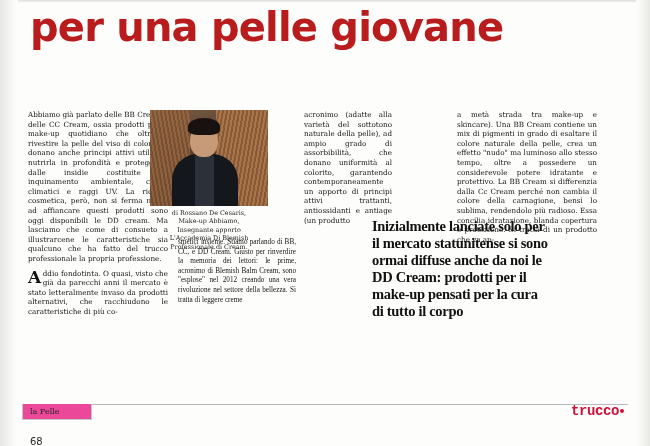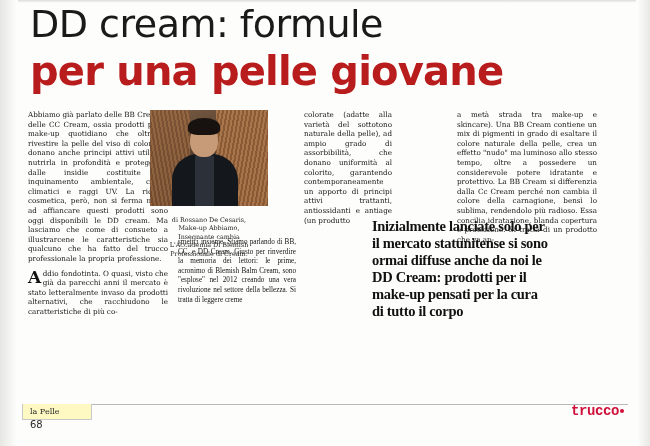--- a/index.html
+++ b/index.html
@@ -145,21 +145,21 @@
     background: #14171c;
     border-radius: 26px 26px 0 0;
   }
   .photo .shirt {
     position: absolute;
     left: 45px; top: 46px;
     width: 19px; height: 50px;
     background: #2b3039;
   }
   .caption {
-    margin-top: 10px;
+    margin-top: 3px;
     font-family: "DejaVu Serif", serif;
     font-size: 6.4px;
     line-height: 8.4px;
     color: #1b1b1b;
     text-align: center;
   }
   
   .pullquote {
     position: absolute;
     left: 372px;
@@ -180,36 +180,36 @@
     width: 606px;
     height: 1px;
     background: #b9b9b9;
   }
   .footer-tab {
     position: absolute;
     left: 22px;
     top: 404px;
     width: 70px;
     height: 16px;
-    background: #fef9c3;
+    background: #ec4899;
     border: 1px solid #c8c8c8;
     border-top: 0;
     box-sizing: border-box;
   }
   .footer-tab span {
     display: block;
     font-family: "DejaVu Serif", serif;
     font-size: 8px;
     color: #2a2a2a;
     padding: 3px 0 0 7px;
   }
   .folio {
     position: absolute;
     left: 30px;
-    top: 419px;
+    top: 436px;
     font-family: "DejaVu Sans", sans-serif;
     font-size: 10px;
     color: #2a2a2a;
     text-align: right;
   }
   .brand {
     position: absolute;
     right: 26px;
     top: 403px;
     font-family: Liberation Mono, monospace;
@@ -246,57 +246,56 @@
 </head>
 <body>
 
 <div class="page">
 
   <div class="scan-edge-top"></div>
   <div class="scan-edge-left"></div>
   <div class="scan-edge-right"></div>
 
   <div class="headline-area">
-    <div class="headline-1">DD cream: formule</div>
     <div class="headline-2">per una pelle giovane</div>
   </div>
 
   <div class="columns">
 
     <div class="col col-1">
       <p>Abbiamo già parlato delle BB Cream e delle CC Cream, ossia prodotti per il make-up quotidiano che oltre a rivestire la pelle del viso di colore ne donano anche principi attivi utili per nutrirla in profondità e proteggerla dalle insidie costituite da inquinamento ambientale, cambi climatici e raggi UV. La ricerca cosmetica, però, non si ferma mai e ad affiancare questi prodotti sono oggi disponibili le DD cream. Ma lasciamo che come di consueto a illustrarcene le caratteristiche sia qualcuno che ha fatto del trucco professionale la propria professione.</p>
       <p><span class="dropcap">A</span><span>ddio fondotinta. O quasi, visto che già da parecchi anni il mercato è stato letteralmente invaso da prodotti alternativi, che racchiudono le caratteristiche di più co-</span></p>
     </div>
 
     <div class="col col-2" style="top:128px;font-family:Liberation Serif, serif;">
       <p>smetici insieme. Stiamo parlando di BB, CC, e DD Cream. Giusto per rinverdire la memoria dei lettori: le prime, acronimo di Blemish Balm Cream, sono "esplose" nel 2012 creando una vera rivoluzione nel settore della bellezza. Si tratta di leggere creme</p>
     </div>
 
     <div class="col col-3">
-      <p>colorate (adatte alla varietà del sottotono naturale della pelle), ad ampio grado di assorbibilità, che donano uniformità al colorito, garantendo contemporaneamente un apporto di principi attivi trattanti, antiossidanti e antiage (un produtto</p>
+      <p>acronimo (adatte alla varietà del sottotono naturale della pelle), ad ampio grado di assorbibilità, che donano uniformità al colorito, garantendo contemporaneamente un apporto di principi attivi trattanti, antiossidanti e antiage (un produtto</p>
     </div>
 
     <div class="col col-4">
       <p>a metà strada tra make-up e skincare). Una BB Cream contiene un mix di pigmenti in grado di esaltare il colore naturale della pelle, crea un effetto "nudo" ma luminoso allo stesso tempo, oltre a possedere un considerevole potere idratante e protettivo. La BB Cream si differenzia dalla Cc Cream perché non cambia il colore della carnagione, bensì lo sublima, rendendolo più radioso. Essa concilia idratazione, blanda copertura e protezione. Si tratta di un prodotto che va ap-</p>
     </div>
   </div>
 
   <div class="photo-block">
     <div class="photo">
       <div class="wall2"></div>
       <div class="wall"></div>
       <div class="body"></div>
       <div class="shirt"></div>
       <div class="head"></div>
       <div class="hair"></div>
     </div>
     <div class="caption">
       <div>di Rossano De Cesaris,</div>
       <div>Make-up Abbiamo,</div>
-      <div>Insegnante cambia</div>
+      <div>Insegnante apporto</div>
       <div>L'Accademia Di Blemish</div>
       <div>Professionale di Cream.</div>
     </div>
   </div>
 
   <div class="pullquote">Inizialmente lanciate solo per il mercato statunitense si sono ormai diffuse anche da noi le DD Cream: prodotti per il make-up pensati per la cura di tutto il corpo</div>
 
   <div class="footer-rule"></div>
   <div class="footer-tab">
     <span>la Pelle</span>

